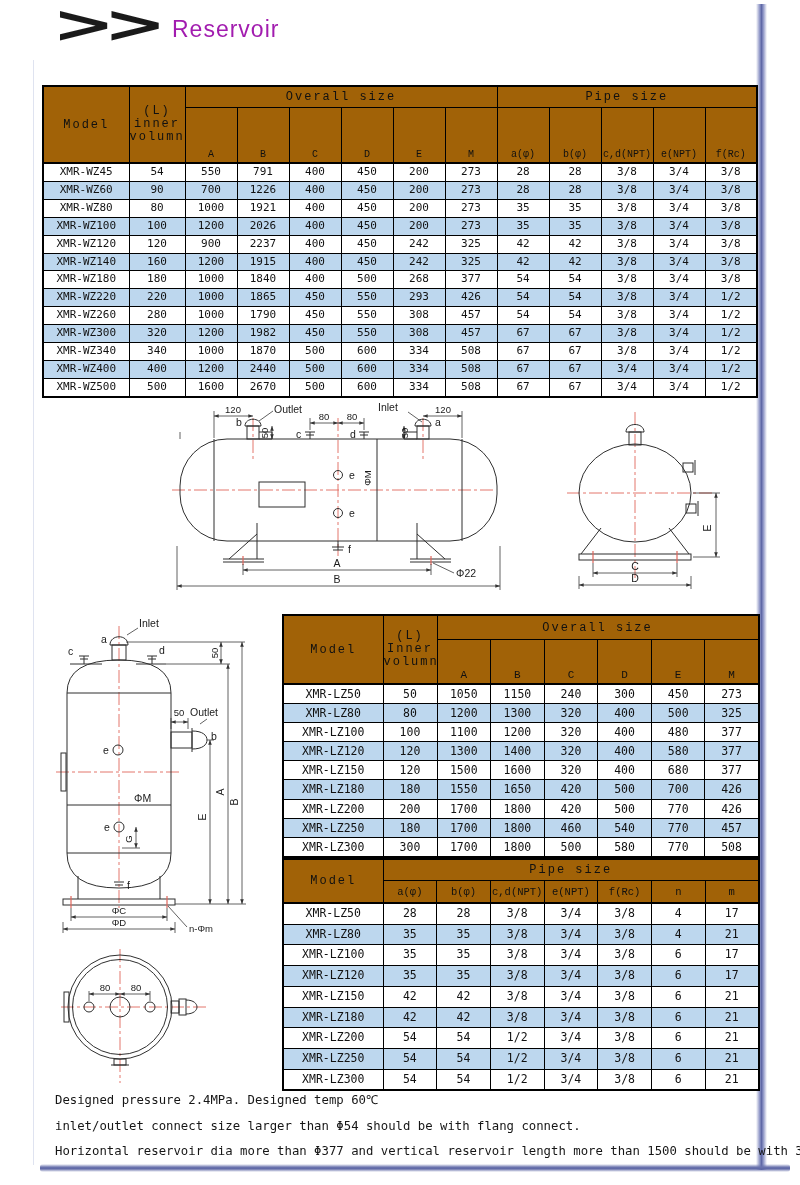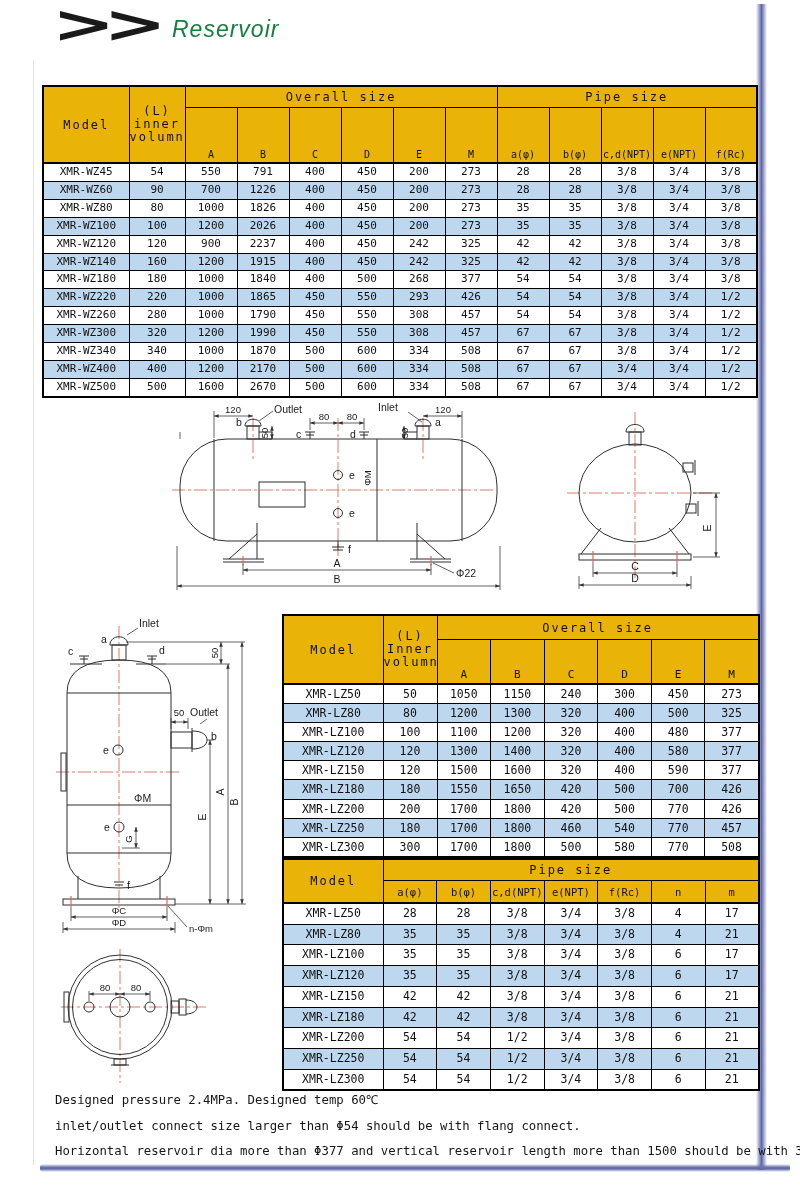--- a/index.html
+++ b/index.html
@@ -7,27 +7,27 @@
         font-family:"Liberation Sans",sans-serif;color:#1a1a1a;}
   
   .frame-right{position:absolute;left:756px;top:4px;width:11px;height:1166px;
     background:linear-gradient(90deg,rgba(120,130,190,0),#8a92c4 35%,#5f68a6 50%,#8a92c4 65%,rgba(120,130,190,0));}
   .frame-bottom{position:absolute;left:40px;top:1164px;width:750px;height:8px;border-radius:3px;
     background:linear-gradient(180deg,rgba(120,130,190,0),#6a73ae 40%,#5f68a6 60%,rgba(120,130,190,0));}
   .frame-left{position:absolute;left:33px;top:60px;width:1px;height:1105px;background:#dfe3f0;}
   
   .chevrons{position:absolute;left:52px;top:-6px;font-family:"DejaVu Sans",sans-serif;
     font-weight:bold;font-size:52px;letter-spacing:-8px;transform:scaleX(1.45);transform-origin:left top;}
-  .page-title{position:absolute;left:172px;top:16px;font-size:23px;letter-spacing:1px;color:#15803d;font-style:italic;}
+  .page-title{position:absolute;left:172px;top:16px;font-size:23px;letter-spacing:1px;color:#a21caf;}
   
   table.spec{position:absolute;border-collapse:collapse;table-layout:fixed;background:#fff;
     font-family:"DejaVu Sans Mono",monospace;color:#111;border:2px solid #000;}
   table.spec th,table.spec td{border:1px solid #000;text-align:center;padding:0;overflow:hidden;white-space:nowrap;}
   table.spec thead{border-bottom:2px solid #000;}
-  table.spec thead th{background:#eab308;font-weight:normal;}
+  table.spec thead th{background:#a16207;font-weight:normal;font-family:Liberation Mono, monospace;}
   table.spec tbody tr:nth-child(even) td{background:#BDD7EE;}
   .vol-h{white-space:pre-line !important;line-height:13px;}
   #wz-table{left:42px;top:85px;width:716px;font-size:11px;}
   #wz-table .grouprow th{height:20px;font-size:12px;letter-spacing:2px;}
   #wz-table .subhead th{height:52px;vertical-align:bottom;padding-bottom:2px;font-size:10px;letter-spacing:0;}
   #wz-table tbody td{height:16.9px;line-height:16.9px;}
   #lz-overall{left:282px;top:614px;width:476px;font-size:11.5px;}
   #lz-overall .grouprow th{height:23px;font-size:12px;letter-spacing:2px;}
   #lz-overall .subhead th{height:41px;vertical-align:bottom;padding-bottom:2px;font-size:11px;}
   #lz-overall tbody td{height:18.1px;line-height:18.1px;}
@@ -118,21 +118,21 @@
           <td>28</td>
           <td>28</td>
           <td>3/8</td>
           <td>3/4</td>
           <td>3/8</td>
         </tr>
         <tr>
           <td>XMR-WZ80</td>
           <td>80</td>
           <td>1000</td>
-          <td>1826</td>
+          <td>1921</td>
           <td>400</td>
           <td>450</td>
           <td>200</td>
           <td>273</td>
           <td>35</td>
           <td>35</td>
           <td>3/8</td>
           <td>3/4</td>
           <td>3/8</td>
         </tr>
@@ -223,21 +223,21 @@
           <td>54</td>
           <td>54</td>
           <td>3/8</td>
           <td>3/4</td>
           <td>1/2</td>
         </tr>
         <tr>
           <td>XMR-WZ300</td>
           <td>320</td>
           <td>1200</td>
-          <td>1990</td>
+          <td>1982</td>
           <td>450</td>
           <td>550</td>
           <td>308</td>
           <td>457</td>
           <td>67</td>
           <td>67</td>
           <td>3/8</td>
           <td>3/4</td>
           <td>1/2</td>
         </tr>
@@ -253,21 +253,21 @@
           <td>67</td>
           <td>67</td>
           <td>3/8</td>
           <td>3/4</td>
           <td>1/2</td>
         </tr>
         <tr>
           <td>XMR-WZ400</td>
           <td>400</td>
           <td>1200</td>
-          <td>2170</td>
+          <td>2440</td>
           <td>500</td>
           <td>600</td>
           <td>334</td>
           <td>508</td>
           <td>67</td>
           <td>67</td>
           <td>3/4</td>
           <td>3/4</td>
           <td>1/2</td>
         </tr>
@@ -494,21 +494,21 @@
           <td>580</td>
           <td>377</td>
         </tr>
         <tr>
           <td>XMR-LZ150</td>
           <td>120</td>
           <td>1500</td>
           <td>1600</td>
           <td>320</td>
           <td>400</td>
-          <td>590</td>
+          <td>680</td>
           <td>377</td>
         </tr>
         <tr>
           <td>XMR-LZ180</td>
           <td>180</td>
           <td>1550</td>
           <td>1650</td>
           <td>420</td>
           <td>500</td>
           <td>700</td>

